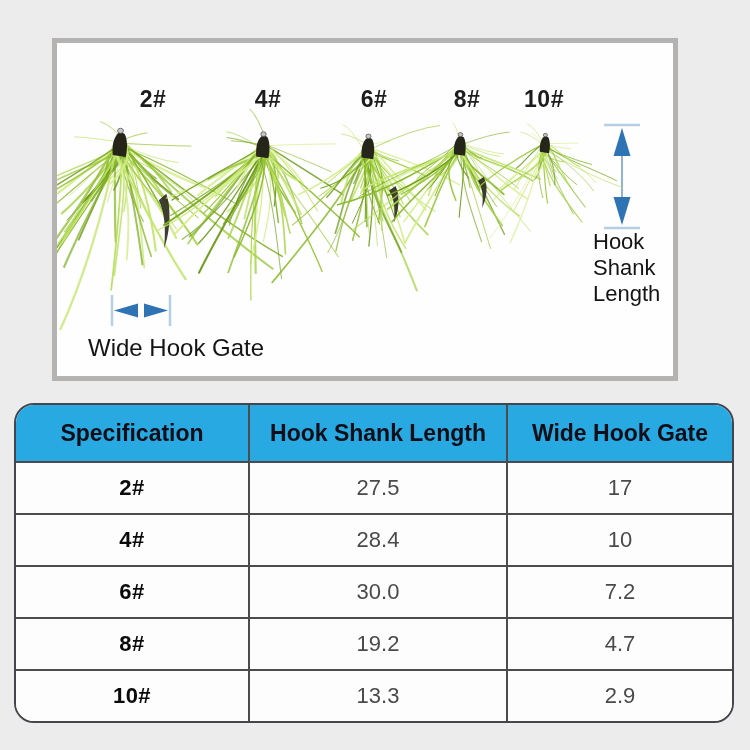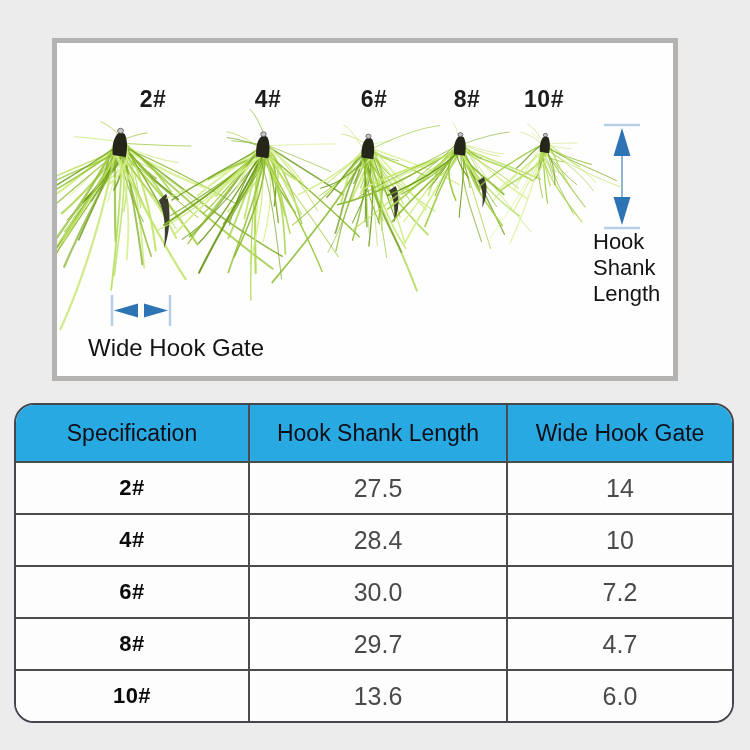--- a/index.html
+++ b/index.html
@@ -38,28 +38,28 @@
   .ahead{fill:var(--arrow-blue);}
   
   .spec-table{
     position:absolute;left:14px;top:403px;width:720px;
     border-collapse:separate;border-spacing:0;background:#fff;
     border:2px solid var(--table-border);border-radius:20px;overflow:hidden;
     table-layout:fixed;
   }
   .spec-table th{
     background:var(--table-header-bg);height:54px;
-    font-size:23px;font-weight:400;color:#0E0E18;text-align:center;
+    font-size:23px;font-weight:700;color:#0E0E18;text-align:center;
   }
   .spec-table th:nth-child(1){width:230px;}
   .spec-table th:nth-child(2){width:254px;}
   .spec-table td{height:48px;text-align:center;border-top:2px solid var(--row-line);background:#FDFDFD;}
   .spec-table td+td, .spec-table th+th{border-left:2px solid var(--row-line);}
   .spec-table td.spec{font-weight:700;font-size:22px;color:#0A0A0A;letter-spacing:0.5px;}
-  .spec-table td.num{font-size:25px;color:#4A4A4A;font-weight:400;}
+  .spec-table td.num{font-size:22px;color:#4A4A4A;font-weight:400;}
 </style>
 </head>
 <body>
 
 <div class="canvas">
 
   <div class="photo-panel">
     <svg id="hooks-svg" width="616" height="333" viewBox="0 0 616 333">
       <g>
         <line class="cap" x1="547" y1="82" x2="583" y2="82"></line>
@@ -367,37 +367,37 @@
       <tr>
         <th>Specification</th>
         <th>Hook Shank Length</th>
         <th>Wide Hook Gate</th>
       </tr>
     </thead>
     <tbody>
       <tr>
         <td class="spec">2#</td>
         <td class="num">27.5</td>
-        <td class="num">14</td>
+        <td class="num">17</td>
       </tr>
       <tr>
         <td class="spec">4#</td>
         <td class="num">28.4</td>
         <td class="num">10</td>
       </tr>
       <tr>
         <td class="spec">6#</td>
         <td class="num">30.0</td>
         <td class="num">7.2</td>
       </tr>
       <tr>
         <td class="spec">8#</td>
-        <td class="num">29.7</td>
+        <td class="num">19.2</td>
         <td class="num">4.7</td>
       </tr>
       <tr>
         <td class="spec">10#</td>
-        <td class="num">13.6</td>
-        <td class="num">6.0</td>
+        <td class="num">13.3</td>
+        <td class="num">2.9</td>
       </tr>
     </tbody>
   </table>
 </div>
 
 </body></html>

